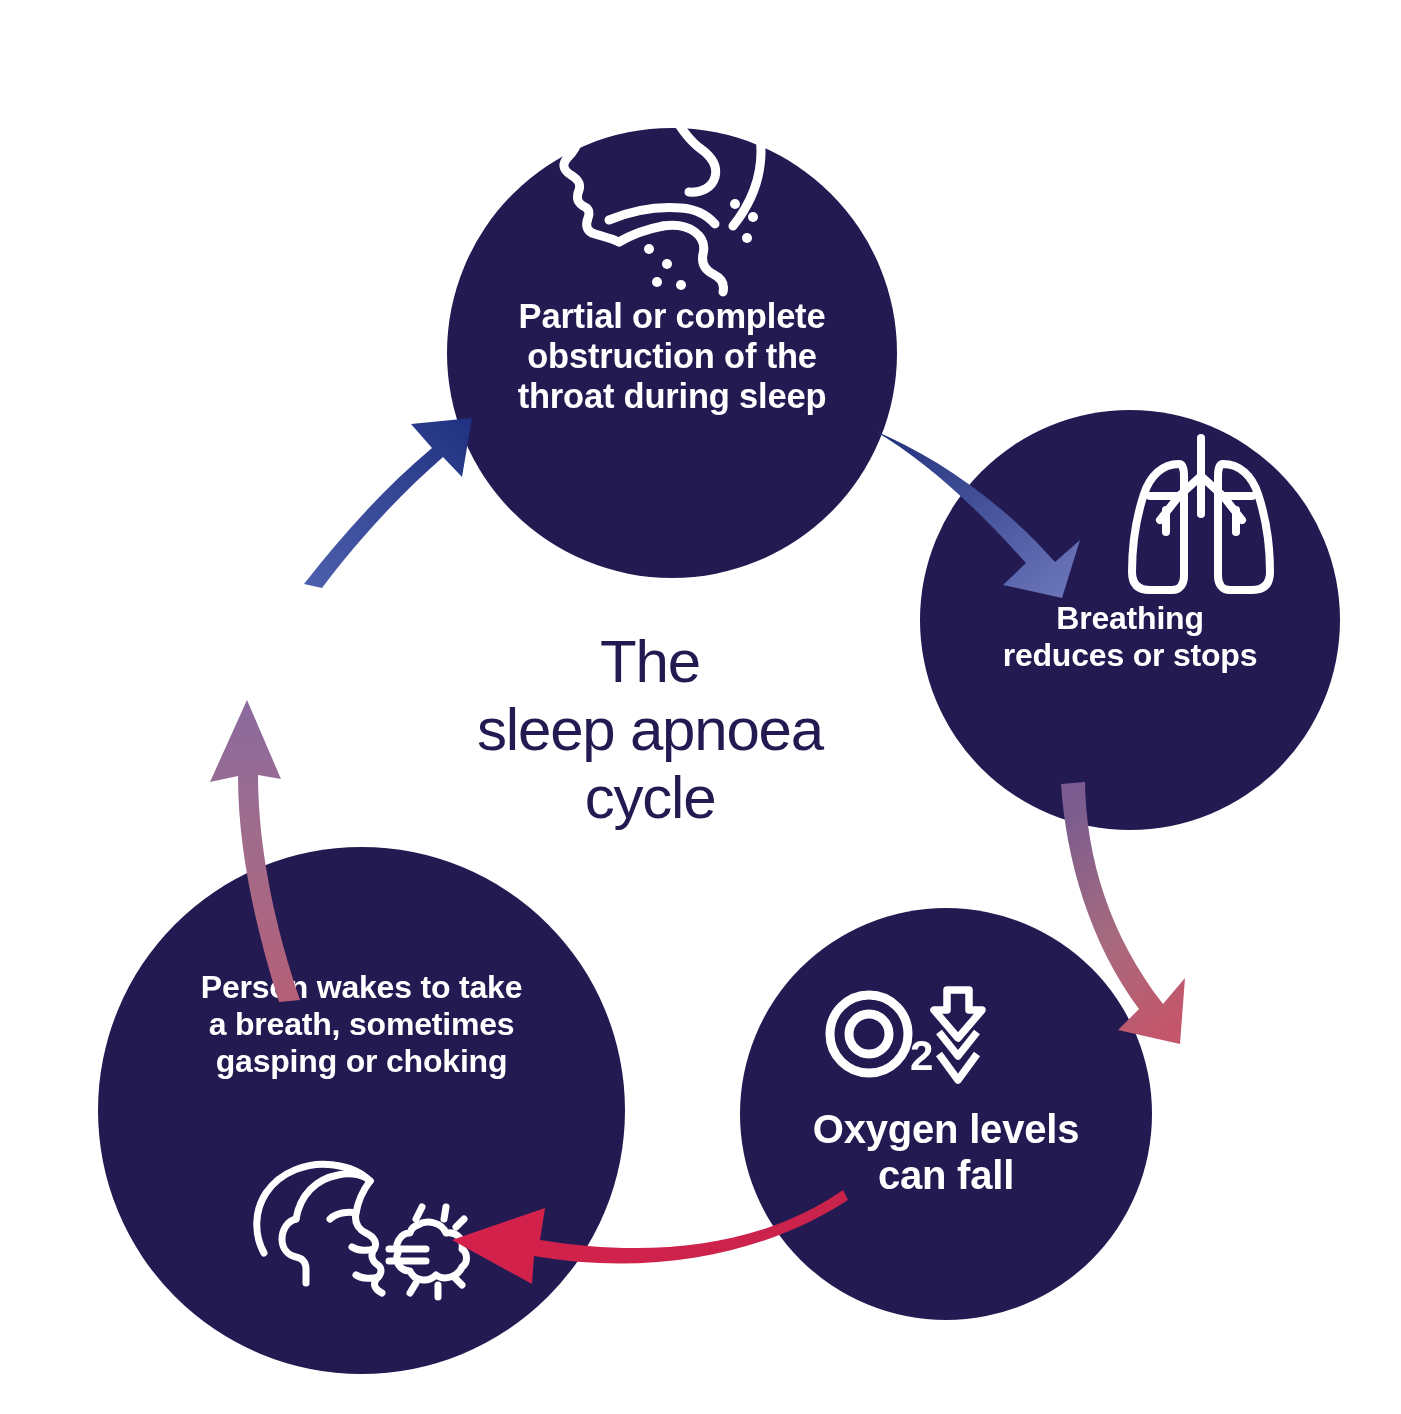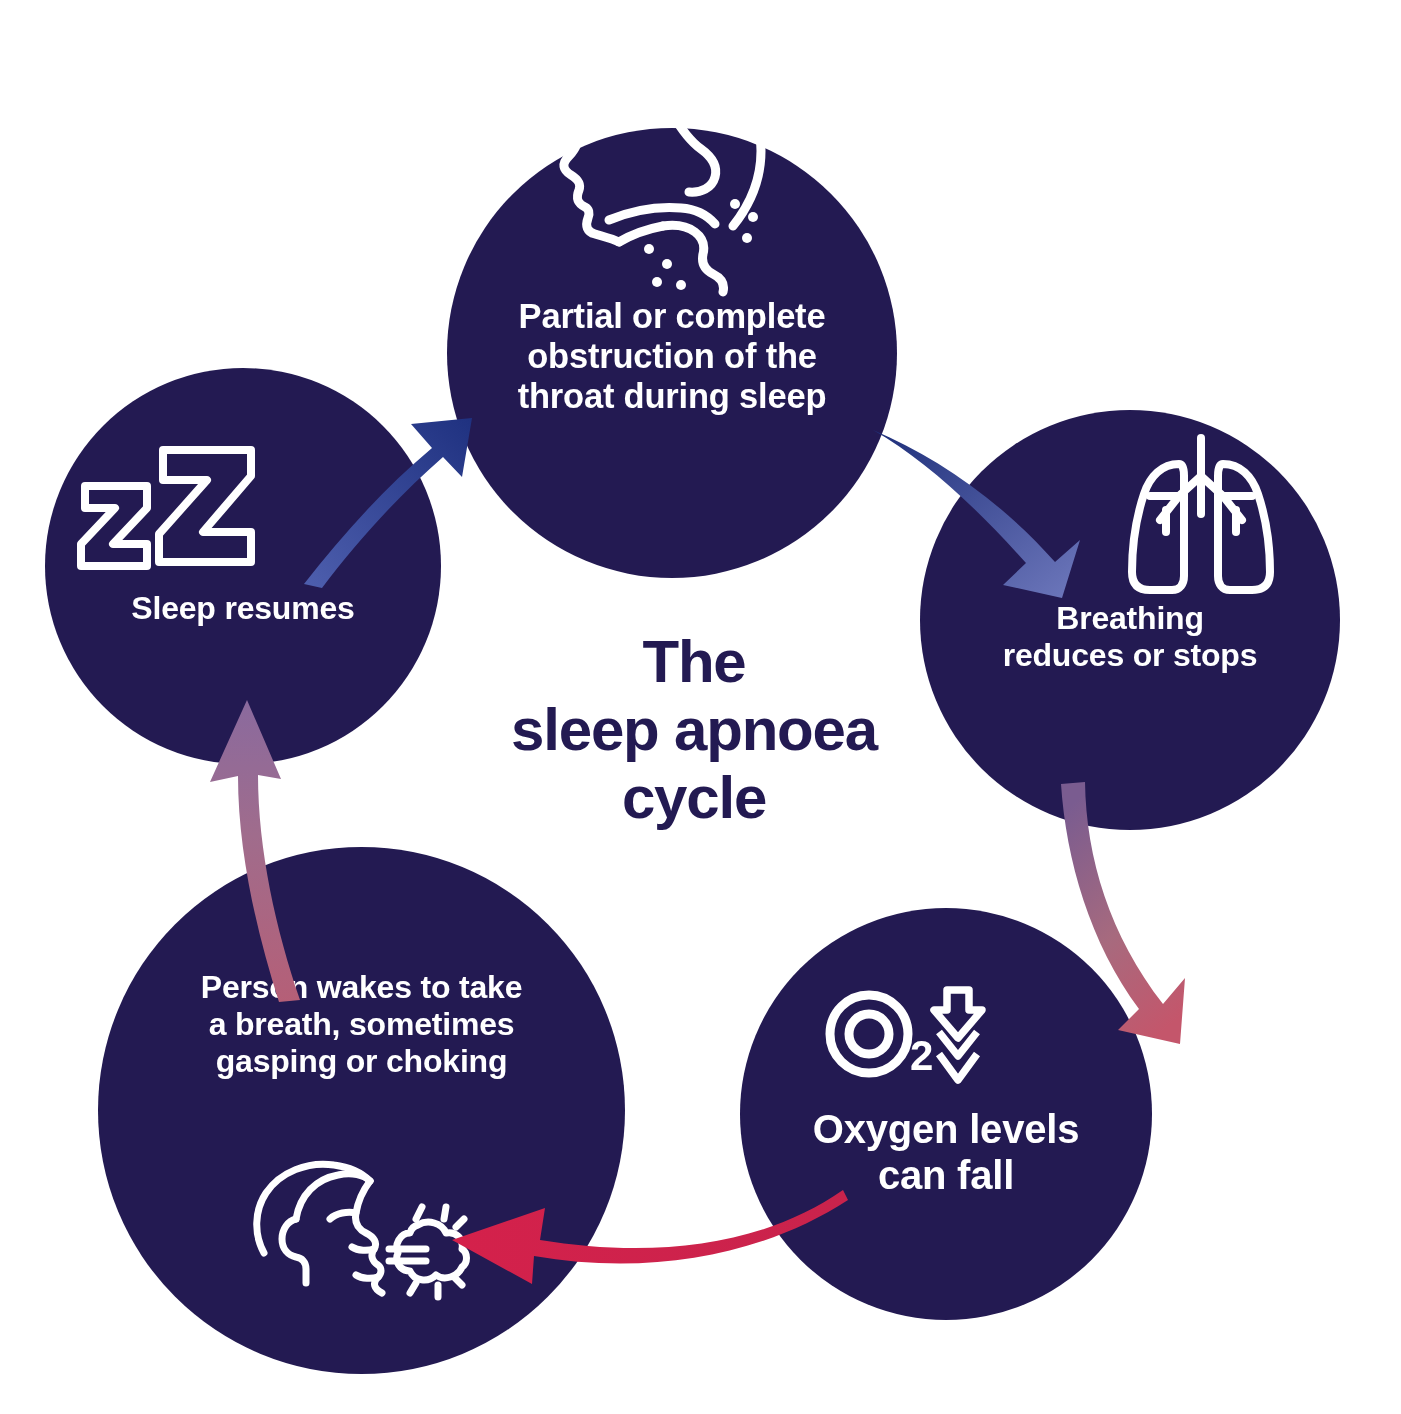--- a/index.html
+++ b/index.html
@@ -102,25 +102,25 @@
   }
   #node-sleep .icon-wrap { top: 72px; left: 30px; }
   #node-sleep .label {
     top: 222px; left: 4px; width: 388px;
     font-size: 32px;
   }
 
   
   #center-title {
     position: absolute;
-    left: 444px; top: 628px;
+    left: 400px; top: 628px;
     width: 500px;
     text-align: center;
     color: #231A52;
-    font-weight: 700;
+    font-weight: 400;
     font-size: 60px;
     line-height: 1.13;
     letter-spacing: -1.2px;
     white-space: pre-line;
     z-index: 3;
   }
 </style>
 </head>
 <body>
 
@@ -302,29 +302,18 @@
           <path d="M188 140 L188 128"></path>
           <path d="M212 128 L204 120"></path>
         </g>
       </svg>
     </span>
     <span class="label">Person wakes to take
 a breath, sometimes
 gasping or choking</span>
   </div>
 
-  <div class="node" id="node-sleep">
-    <span class="icon-wrap">
-      <svg width="190" height="132" viewBox="0 0 190 132" fill="none">
-        <g stroke="#ffffff" stroke-width="8" stroke-linejoin="round" fill="none">
-          <path d="M88 10 L176 10 L176 36 L128 92 L176 92 L176 122 L84 122 L84 94 L132 40 L88 40 Z"></path>
-          <path d="M10 46 L72 46 L72 68 L38 104 L72 104 L72 126 L6 126 L6 104 L40 68 L10 68 Z"></path>
-        </g>
-      </svg>
-    </span>
-    <span class="label">Sleep resumes</span>
-  </div>
 
   <div id="center-title">The
 sleep apnoea
 cycle</div>
 
 </div>
 
 </body></html>

